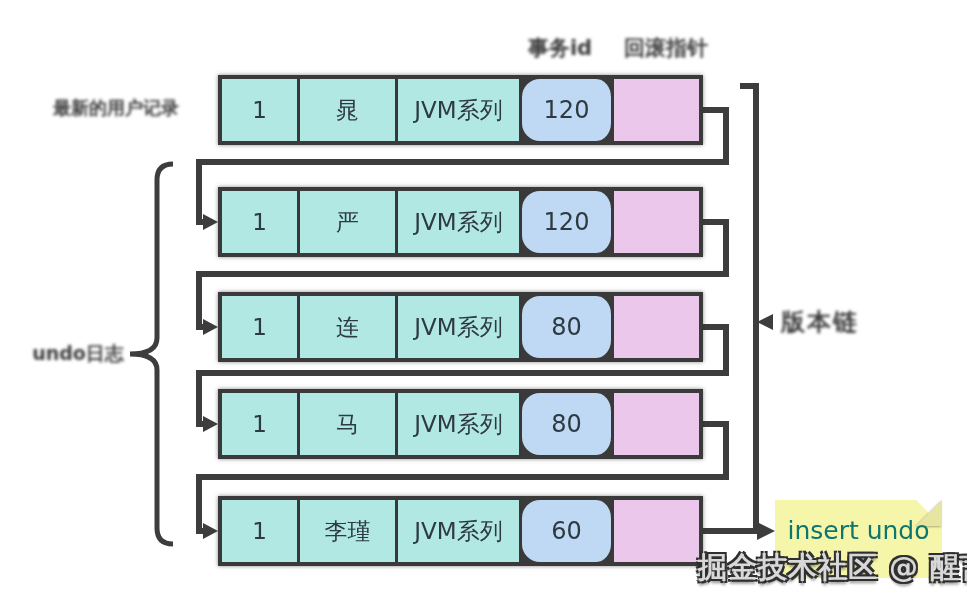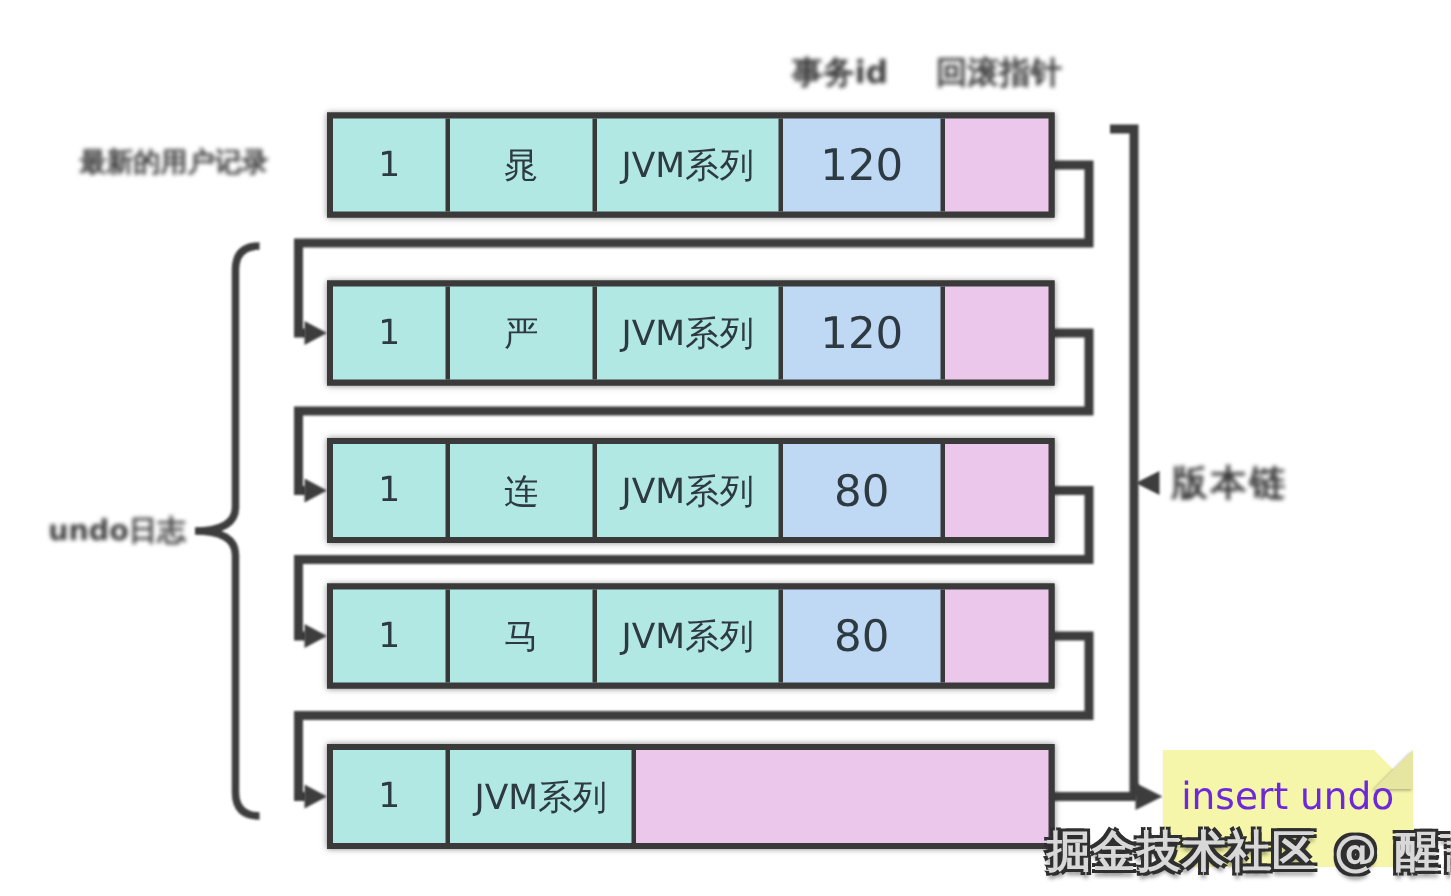--- a/index.html
+++ b/index.html
@@ -17,21 +17,21 @@
     box-shadow:0 0 4px rgba(40,40,40,.55);
   }
   .cell {
     height:100%; display:flex; align-items:center; justify-content:center;
     font-size:23px; color:#2e3a41; border-right:3px solid #383838;
   }
   .cell:last-child { border-right:none; }
   .c-id   { width:78px; }
   .c-name { width:98px; }
   .c-col  { width:124px; }
-  .c-trx  { width:108px; font-size:29px; }
+  .c-trx  { width:92px; font-size:24px;border-radius:18px; }
   .c-roll { flex:1; }
   .mint { background:#b2e8e4; }
   .blue { background:#bfd8f3; }
   .pink { background:#ebc8eb; }
 
   
   .smudge {
     position:absolute; color:#3c3c3c; font-weight:600; z-index:3;
     filter:blur(1.4px); text-align:center; white-space:nowrap;
   }
@@ -49,21 +49,21 @@
     clip-path:polygon(0 0, calc(100% - 26px) 0, 100% 26px, 100% 100%, 0 100%);
     box-shadow:2px 3px 5px rgba(0,0,0,.25);
   }
   .note-fold {
     position:absolute; left:916px; top:500px; width:0; height:0; z-index:5;
     border-left:26px solid transparent; border-bottom:26px solid #e6e6a0;
     filter:drop-shadow(-1px 1px 1px rgba(0,0,0,.3));
   }
   .note-text {
     position:absolute; left:775px; top:516px; width:167px; z-index:6;
-    text-align:center; font-size:25px; color:#6d28d9;
+    text-align:center; font-size:25px; color:#0f766e;
   }
 
   
   .watermark {
     position:absolute; left:698px; top:548px; z-index:7;
     font-size:29px; font-weight:bold; letter-spacing:1px; color:#d8d8d8;
     text-shadow:-2px -2px 0 #2f2f2f, 2px -2px 0 #2f2f2f,
                 -2px 2px 0 #2f2f2f, 2px 2px 0 #2f2f2f,
                 0 4px 3px rgba(0,0,0,.45);
     white-space:nowrap;
@@ -133,21 +133,23 @@
   </div>
   <div class="row" style="top:389px">
     <div class="cell mint c-id">1</div>
     <div class="cell mint c-name">马</div>
     <div class="cell mint c-col">JVM系列</div>
     <div class="cell blue c-trx">80</div>
     <div class="cell pink c-roll"></div>
   </div>
   <div class="row" style="top:496px">
     <div class="cell mint c-id">1</div>
+    <div class="cell mint c-name">李瑾</div>
     <div class="cell mint c-col">JVM系列</div>
+    <div class="cell blue c-trx">60</div>
     <div class="cell pink c-roll"></div>
   </div>
 
   <div class="note"></div>
   <div class="note-fold"></div>
   <div class="note-text">insert undo</div>
 
   <div class="watermark">掘金技术社区 @ 醒言</div>
 
 </div>

